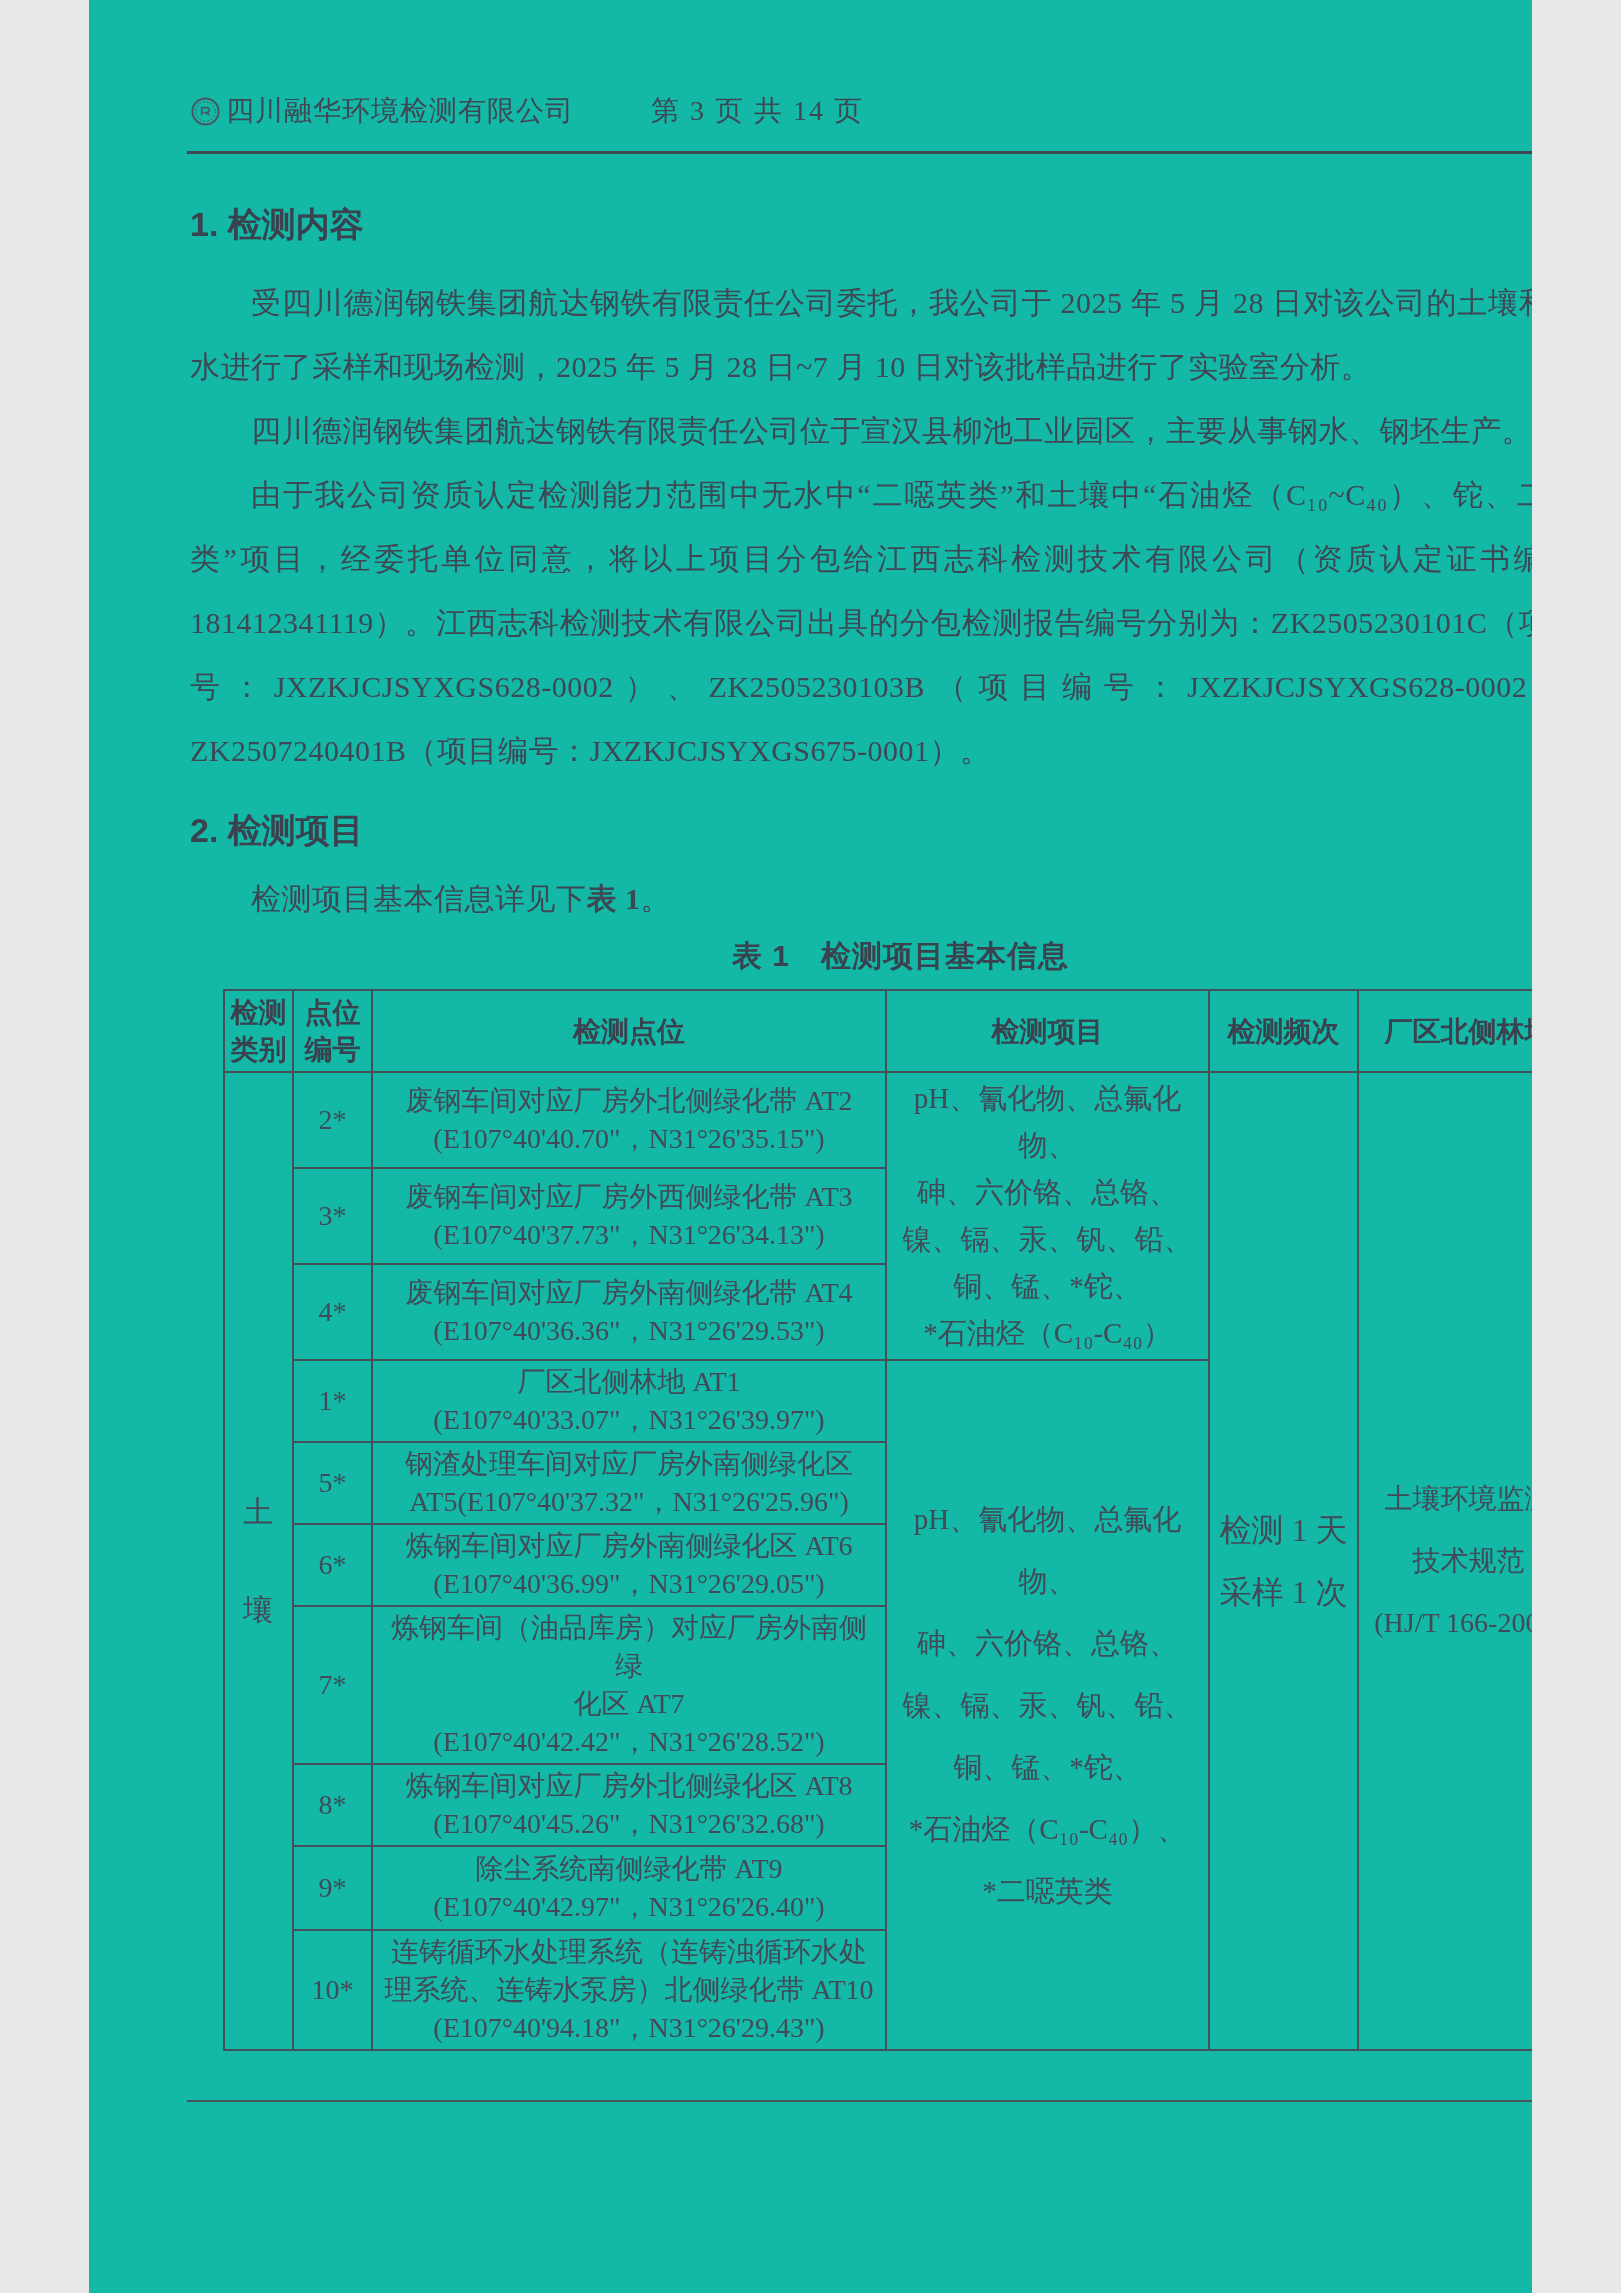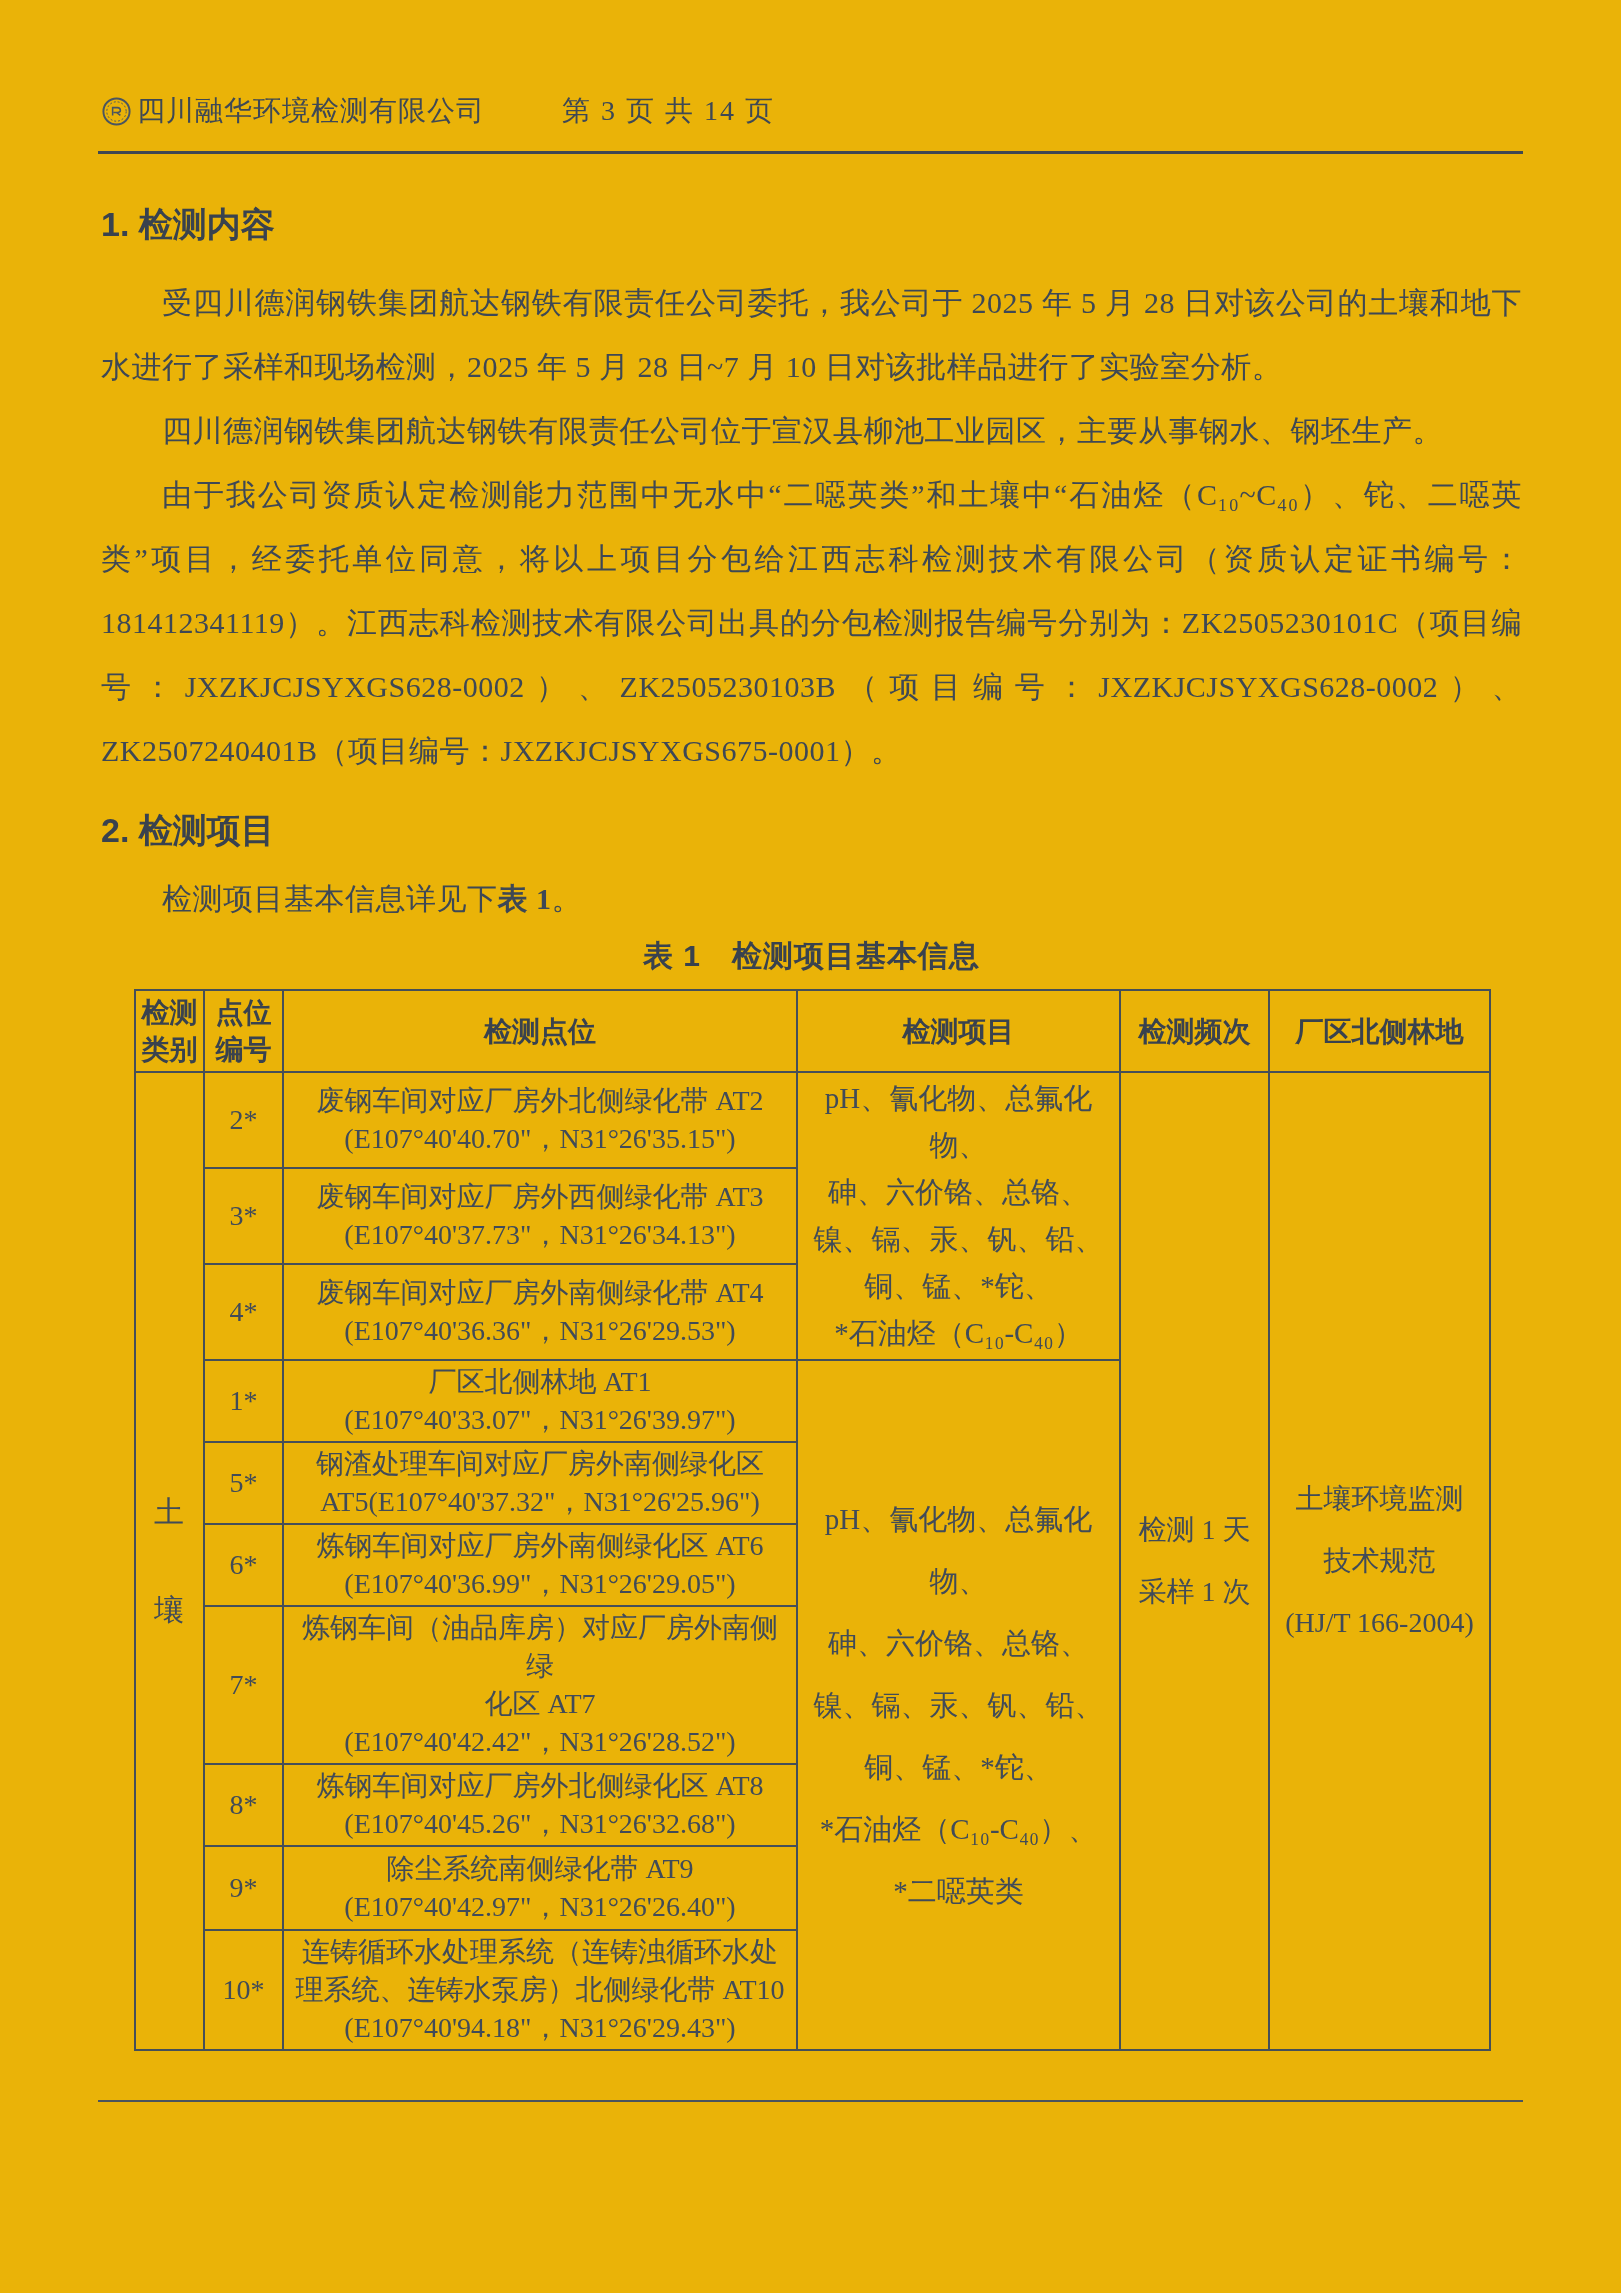--- a/index.html
+++ b/index.html
@@ -1,20 +1,20 @@
 <!DOCTYPE html>
 <html><head>
 <meta charset="utf-8">
 <style>
   html,body{margin:0;padding:0;background:#e8e8e8;}
   .page{
     position:relative;
-    width:1621px;height:2294px;
+    width:1443px;height:2294px;
     margin:0 auto;
-    background:#eab308;
+    background:#14b8a6;
     font-family:"Liberation Serif","DejaVu Serif",serif;
     color:#3e4855;
     overflow:hidden;
   }
   
   .pg-header{
     position:absolute;top:92px;left:101px;right:98px;
     display:flex;align-items:center;
   }
   .hd-left{display:flex;align-items:center;gap:4.9px;width:461px;flex:0 0 auto;}
@@ -65,21 +65,21 @@
     font-size:28px;line-height:37px;
     border-bottom:2.9px solid #454f59;
   }
   .tb td{font-size:28px;color:#414b58;}
   td.cat{font-size:30px;line-height:98px;letter-spacing:1px;}
   td.idc{font-size:28px;}
   td.site{font-size:28px;line-height:38px;padding:2px 7.8px;}
   td.items{font-size:29px;padding:2px 5.9px;}
   td.items-a{line-height:47px;}
   td.items-b{line-height:62px;}
-  td.freq{font-size:28px;line-height:62px;}
+  td.freq{font-size:32px;line-height:62px;}
   td.std{font-size:28px;line-height:62px;}
   tr.r-a{height:77px;}
   tr.r-b{height:78px;}
   tr.r-c{height:80px;}
   tr.r-d{height:116px;}
   tr.r-e{height:76px;}
   tr.r-f{height:84px;}
   tr.r-g{height:117px;}
   
   .footer-rule{position:absolute;top:2100px;left:98px;width:1425px;height:2px;background:#4a545e;}

